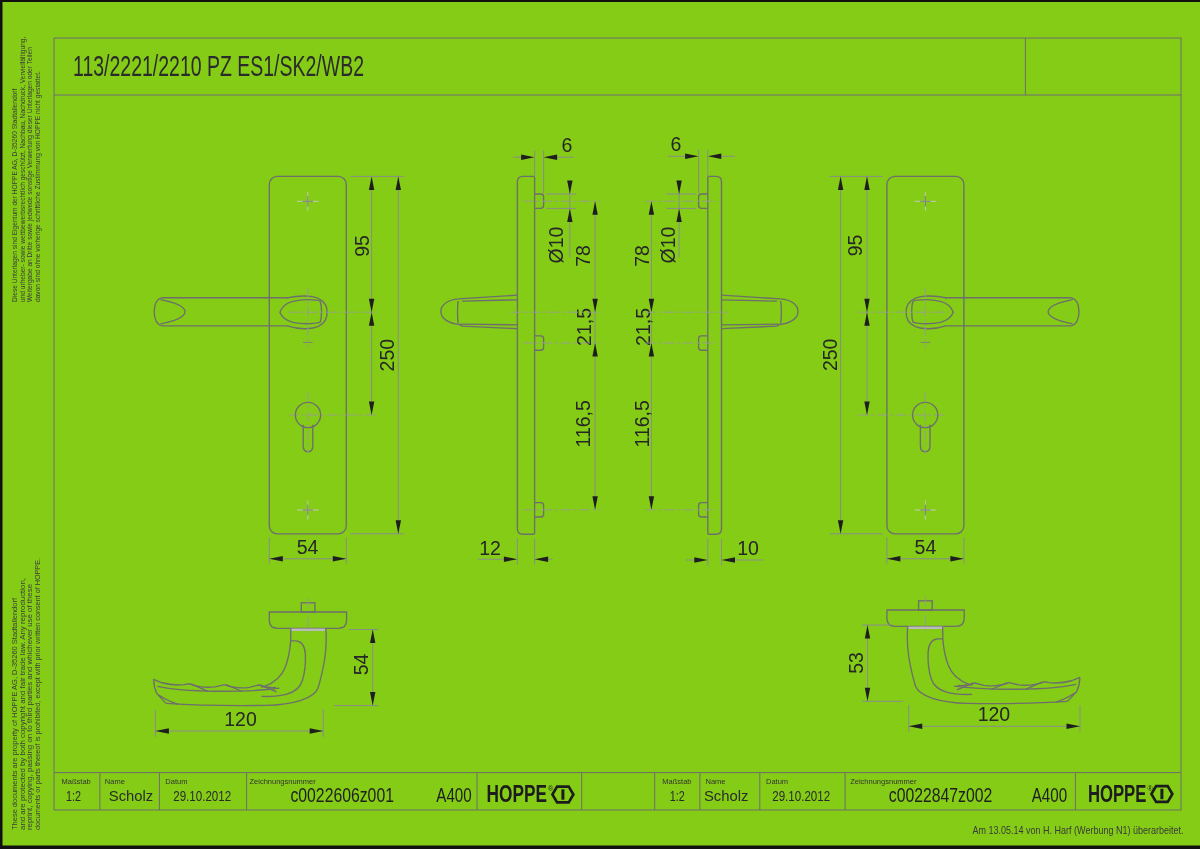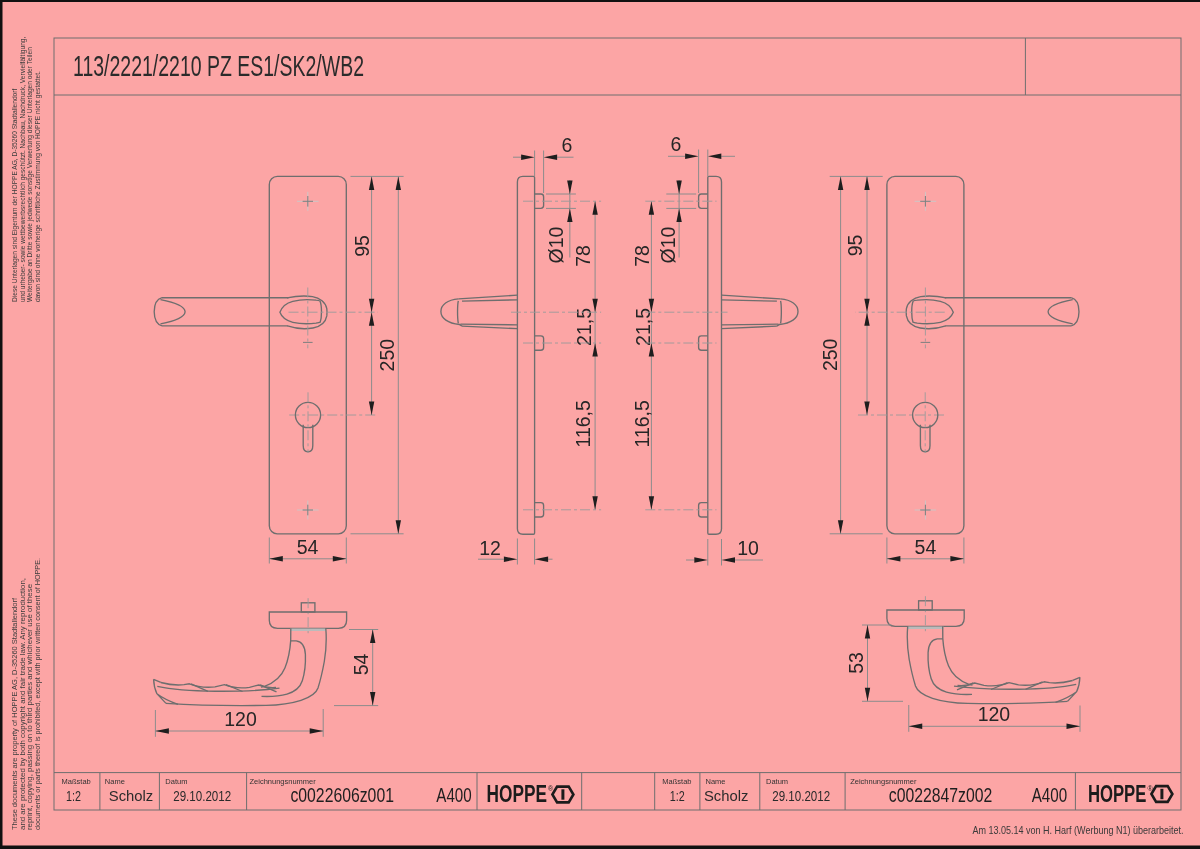--- a/index.html
+++ b/index.html
@@ -1,16 +1,16 @@
 <!DOCTYPE html>
 <html><head>
 <meta charset="utf-8">
 <style>
 html,body{margin:0;padding:0;background:#fff;}
-#pg{position:relative;width:1200px;height:849px;background:#fca5a5;overflow:hidden;}
+#pg{position:relative;width:1200px;height:849px;background:#84cc16;overflow:hidden;}
 svg{position:absolute;left:0;top:0;transform:translateZ(0);will-change:transform;}
 text{font-family:"Liberation Sans",sans-serif;}
 .o{fill:none;stroke:#6e6e6e;stroke-width:1.35;}
 .t{fill:none;stroke:#8c8c8c;stroke-width:1;}
 .c{fill:none;stroke:#9a9a9a;stroke-width:0.9;stroke-dasharray:10 3 3 3;}
 .x1{fill:none;stroke:#7f7f7f;stroke-width:1;}
 .x2{fill:none;stroke:#c9c9c9;stroke-width:0.9;}
 .f{fill:none;stroke:#6e6e6e;stroke-width:1;}
 .ar{fill:#1e1e1e;stroke:none;}
 .d{font-size:19.5px;fill:#262626;text-anchor:middle;}

